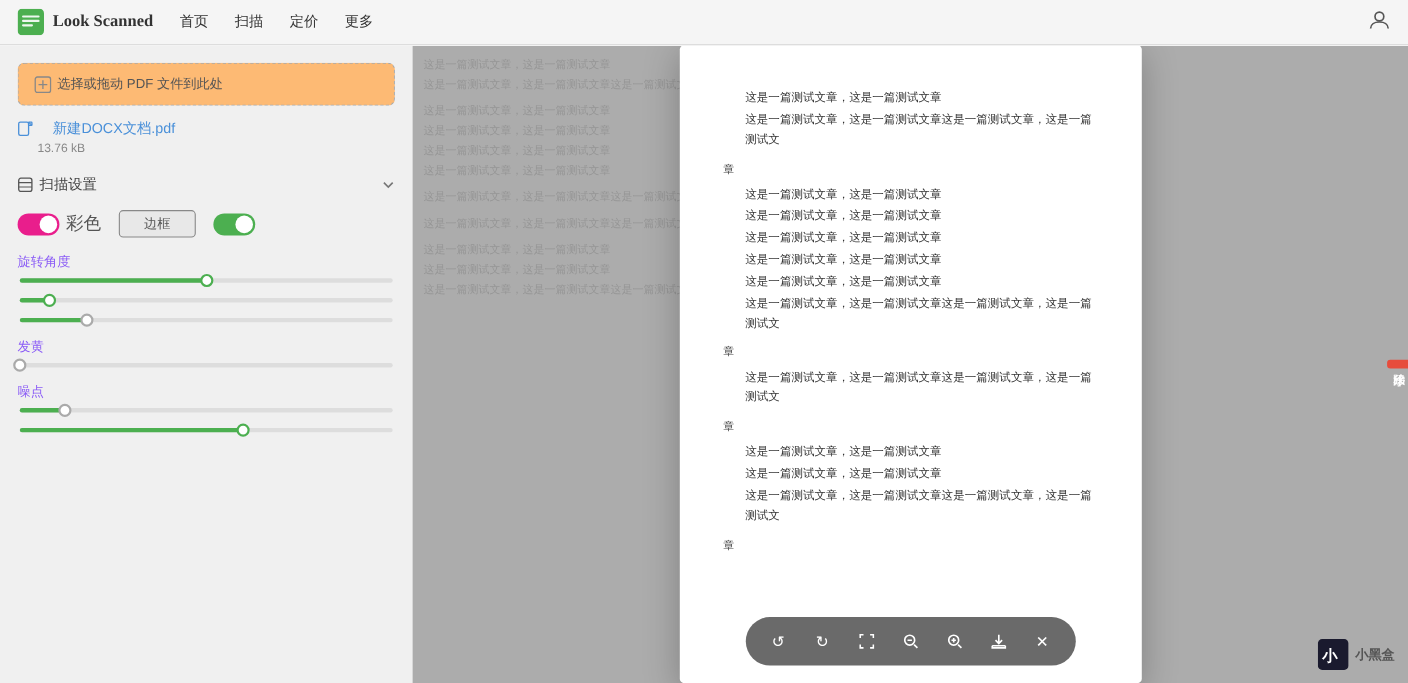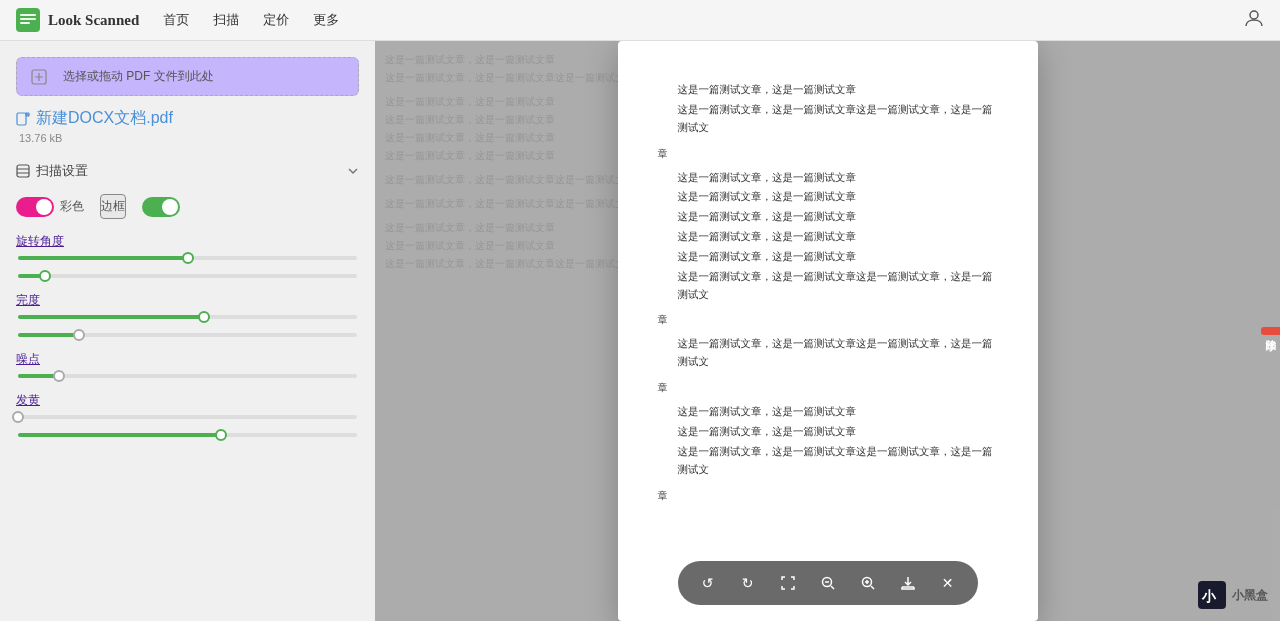--- a/index.html
+++ b/index.html
@@ -69,43 +69,43 @@
       overflow-y: auto;
       height: 100%;
     }
 
     .file-upload-area {
       border: 1.5px dashed #aaa;
       border-radius: 6px;
       padding: 10px 14px;
       display: flex;
       align-items: center;
-      gap: 16px;
+      gap: 5px;
       font-size: 12px;
       color: #555;
       cursor: pointer;
       margin-bottom: 12px;
-      background: #c4b5fd;
+      background: #fdba74;
     }
 
     .file-info {
       margin-bottom: 16px;
     }
     .file-name {
       display: flex;
       align-items: center;
-      gap: 6px;
-      font-size: 16px;
+      gap: 18px;
+      font-size: 13px;
       color: #4a90d9;
       margin-bottom: 3px;
     }
     .file-size {
       font-size: 11px;
       color: #888;
-      margin-left: 3px;
+      margin-left: 18px;
     }
 
     .settings-section {
       margin-top: 18px;
     }
     .settings-header {
       display: flex;
       align-items: center;
       justify-content: space-between;
       font-size: 13px;
@@ -131,21 +131,21 @@
       display: flex;
       gap: 8px;
       align-items: center;
     }
 
     
     .color-btn {
       display: flex;
       align-items: center;
       gap: 4px;
-      padding: 3px 0;
+      padding: 3px 22px;
       border-radius: 4px;
       border: 1.5px solid #ccc;
       font-size: 12px;
       cursor: pointer;
       background: #f8f8f8;
       color: #555;
     }
     .color-btn.active {
       border-color: #888;
       background: #e8e8e8;
@@ -178,33 +178,32 @@
     .toggle-thumb {
       position: absolute;
       top: 2px;
       right: 2px;
       width: 16px;
       height: 16px;
       border-radius: 50%;
       background: white;
     }
     .toggle-label {
-      font-size: 12px;
+      font-size: 16px;
       color: #555;
     }
 
     
     .slider-container {
       margin-bottom: 14px;
     }
     .slider-label {
       font-size: 12px;
-      color: #4c1d95;
+      color: #8b5cf6;
       margin-bottom: 6px;
-      text-decoration: underline;
     }
     .slider-track {
       position: relative;
       height: 4px;
       background: #ddd;
       border-radius: 2px;
       margin: 0 2px;
     }
     .slider-fill {
       position: absolute;
@@ -447,49 +446,42 @@
         </div>
       </div>
 
       <div class="slider-container">
         <div class="slider-track">
           <div class="slider-fill" style="width: 8%;"></div>
           <div class="slider-thumb" style="left: 8%;"></div>
         </div>
       </div>
 
-      <div class="slider-container">
-        <div class="slider-label">完度</div>
-        <div class="slider-track">
-          <div class="slider-fill" style="width: 55%;"></div>
-          <div class="slider-thumb" style="left: 55%;"></div>
-        </div>
-      </div>
 
 
       <div class="slider-container">
         <div class="slider-track">
           <div class="slider-fill" style="width: 18%;"></div>
           <div class="slider-thumb gray" style="left: 18%;"></div>
+        </div>
+      </div>
+
+      <div class="slider-container">
+        <div class="slider-label">发黄</div>
+        <div class="slider-track">
+          <div class="slider-fill" style="width: 0%;"></div>
+          <div class="slider-thumb gray" style="left: 0%;"></div>
         </div>
       </div>
 
       <div class="slider-container">
         <div class="slider-label">噪点</div>
         <div class="slider-track">
           <div class="slider-fill" style="width: 12%;"></div>
           <div class="slider-thumb gray" style="left: 12%;"></div>
-        </div>
-      </div>
-
-      <div class="slider-container">
-        <div class="slider-label">发黄</div>
-        <div class="slider-track">
-          <div class="slider-fill" style="width: 0%;"></div>
-          <div class="slider-thumb gray" style="left: 0%;"></div>
         </div>
       </div>
 
       <div class="slider-container">
         <div class="slider-track">
           <div class="slider-fill" style="width: 60%;"></div>
           <div class="slider-thumb" style="left: 60%;"></div>
         </div>
       </div>
 

